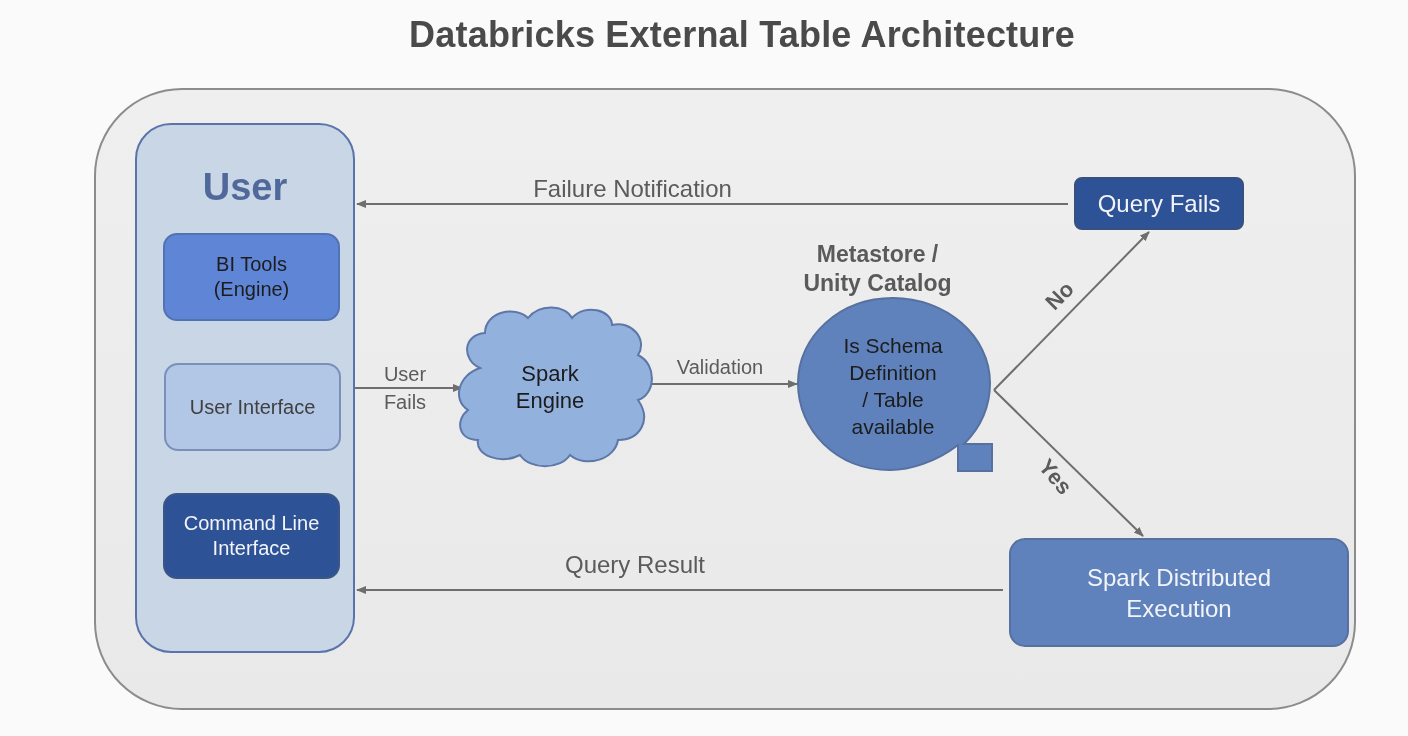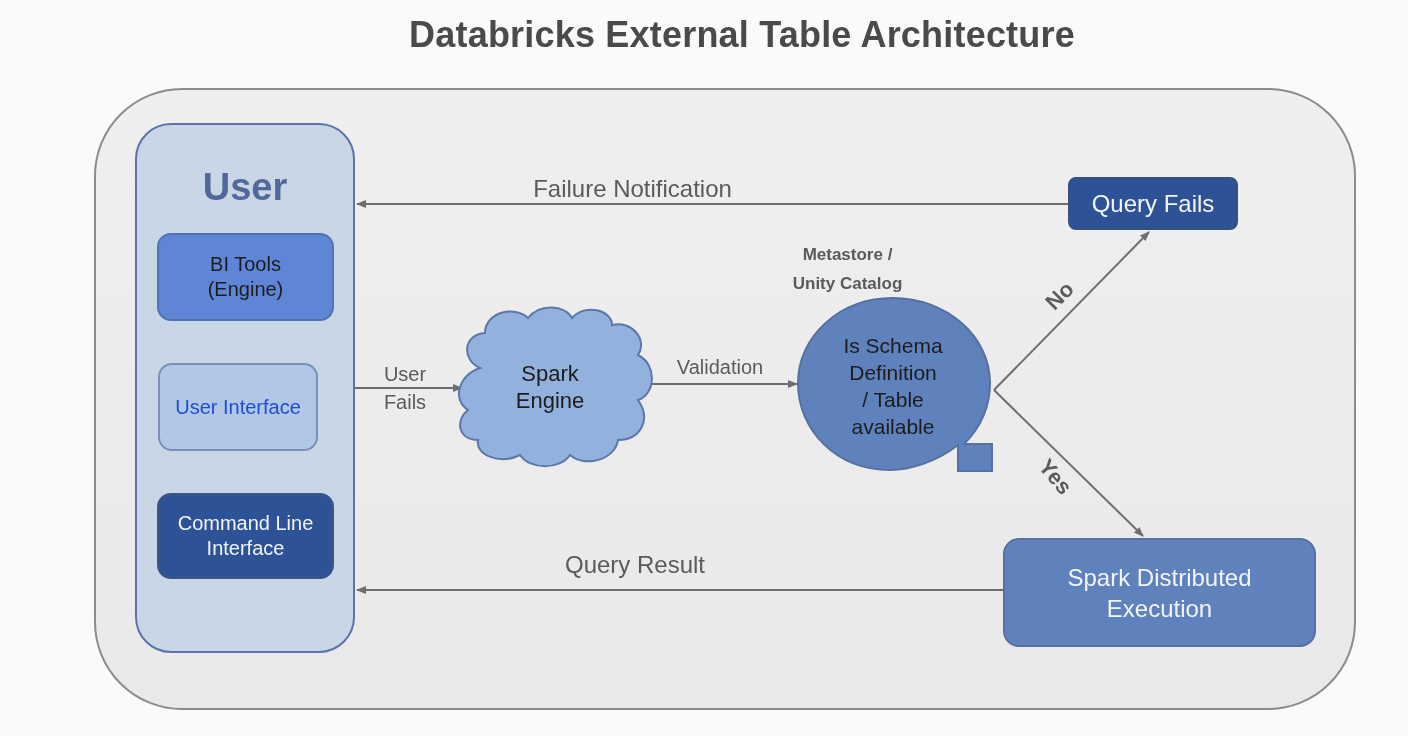--- a/index.html
+++ b/index.html
@@ -22,34 +22,34 @@
     box-sizing:border-box; border:2px solid #5a74ab; border-radius:36px;
     background:#c8d6e6;
   }
   #user-title {
     position:absolute; left:135px; top:166px; width:220px; text-align:center;
     font-size:38px; font-weight:bold; color:#51699a;
   }
   .box {
     position:absolute; box-sizing:border-box; border-radius:14px;
     display:flex; align-items:center; justify-content:center; text-align:center;
-    font-size:20px; line-height:25px;
+    font-size:20px; line-height:25px;margin-left:6px;
   }
   #bi-tools { left:157px; top:233px; width:177px; height:88px; background:#5f86d6; border:2px solid #5273b3; color:#1c1c1c; }
-  #user-interface { left:158px; top:363px; width:160px; height:88px; background:#b2c6e6; border:2px solid #7a90bb; color:#1d4ed8; }
+  #user-interface { left:158px; top:363px; width:177px; height:88px; background:#b2c6e6; border:2px solid #7a90bb; color:#404040; }
   #cli { left:157px; top:493px; width:177px; height:86px; background:#2e5296; border:2px solid #3a5586; color:#f2f4f8; }
   #query-fails { left:1068px; top:177px; width:170px; height:53px; background:#2e5296; border:2px solid #38507e; color:#f2f4f8; font-size:24px; border-radius:8px; }
-  #spark-dist { left:1003px; top:538px; width:313px; height:109px; background:#5f82bd; border:2px solid #56709f; color:#f2f4f8; font-size:24px; line-height:31px; border-radius:16px; }
+  #spark-dist { left:1003px; top:538px; width:340px; height:109px; background:#5f82bd; border:2px solid #56709f; color:#f2f4f8; font-size:24px; line-height:31px; border-radius:16px; }
   svg#lines { position:absolute; left:0; top:0; }
   .lbl { position:absolute; color:#5b5b5b; text-align:center; }
   #lbl-fail { left:515px; top:175px; width:235px; font-size:24px; }
   #lbl-result { left:545px; top:551px; width:180px; font-size:24px; }
   #lbl-userquery { left:365px; top:360px; width:80px; font-size:20px; line-height:28px; }
   #lbl-validation { left:660px; top:356px; width:120px; font-size:20px; }
-  #lbl-metastore { left:760px; top:240px; width:175px; font-size:17px; font-weight:bold; line-height:29px; color:#5a5a5a; }
+  #lbl-metastore { left:790px; top:240px; width:175px; font-size:23px; font-weight:bold; line-height:29px; color:#5a5a5a; }
   #lbl-no { left:1040px; top:283px; width:40px; font-size:22px; font-weight:bold; transform:rotate(-45deg); }
   #lbl-yes { left:1030px; top:464px; width:50px; font-size:22px; font-weight:bold; transform:rotate(50deg); }
   #spark-engine-text { position:absolute; left:490px; top:360px; width:120px; text-align:center; font-size:22px; line-height:27px; color:#1c1c1c; }
   #decision-text { position:absolute; left:808px; top:332px; width:170px; text-align:center; font-size:21px; line-height:27px; color:#1c1c1c; }
 </style>
 </head>
 <body>
 
 <div id="title">Databricks External Table Architecture</div>
 

